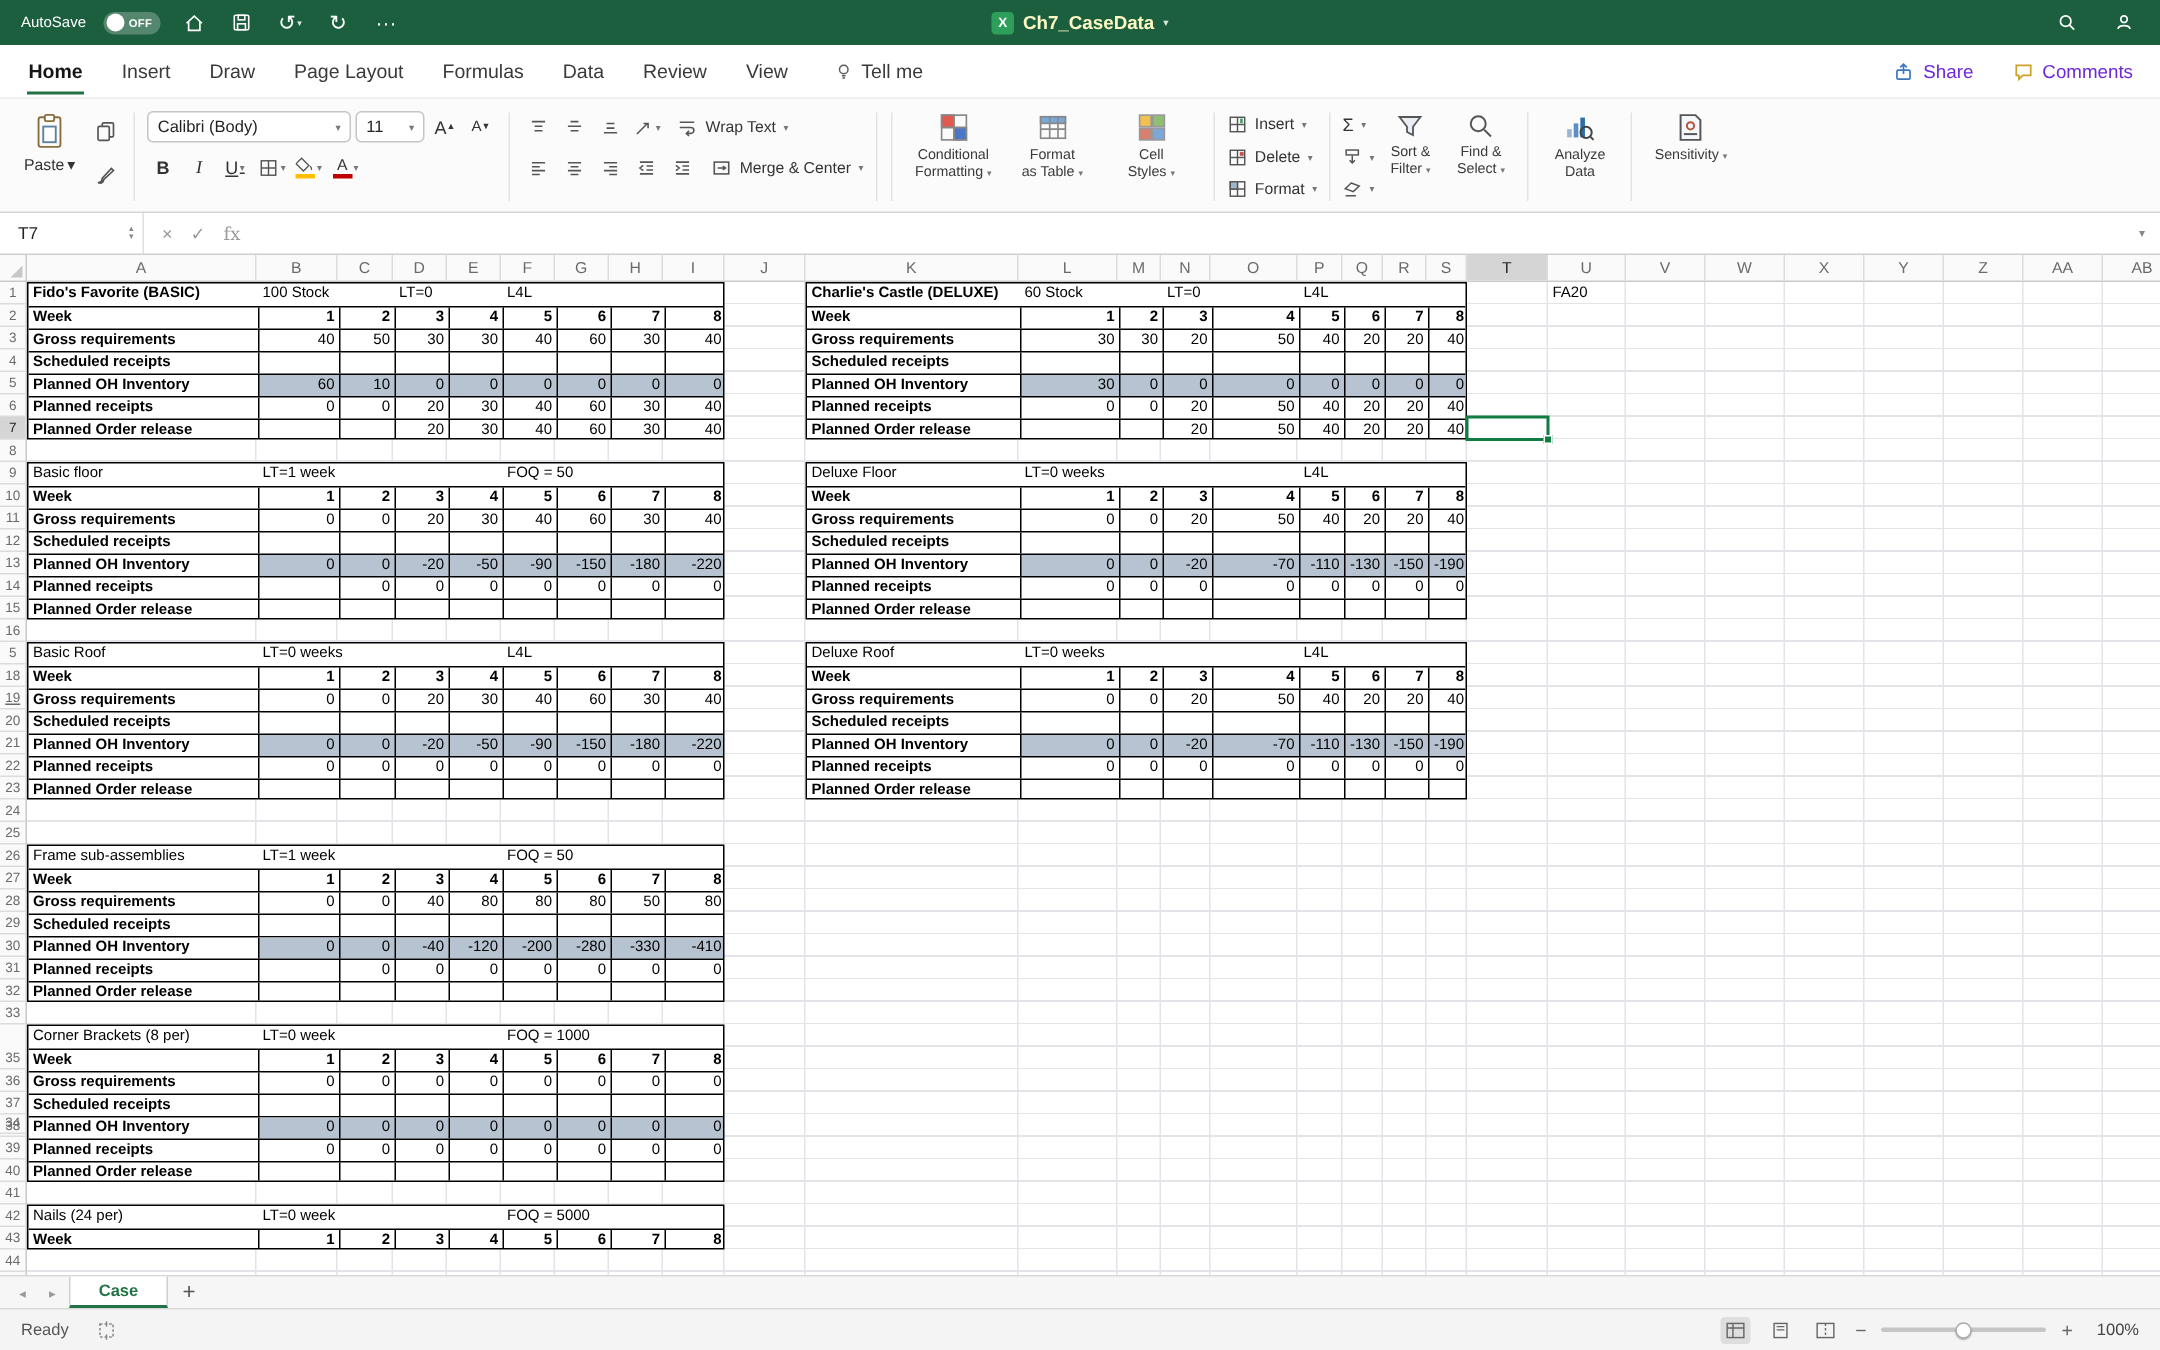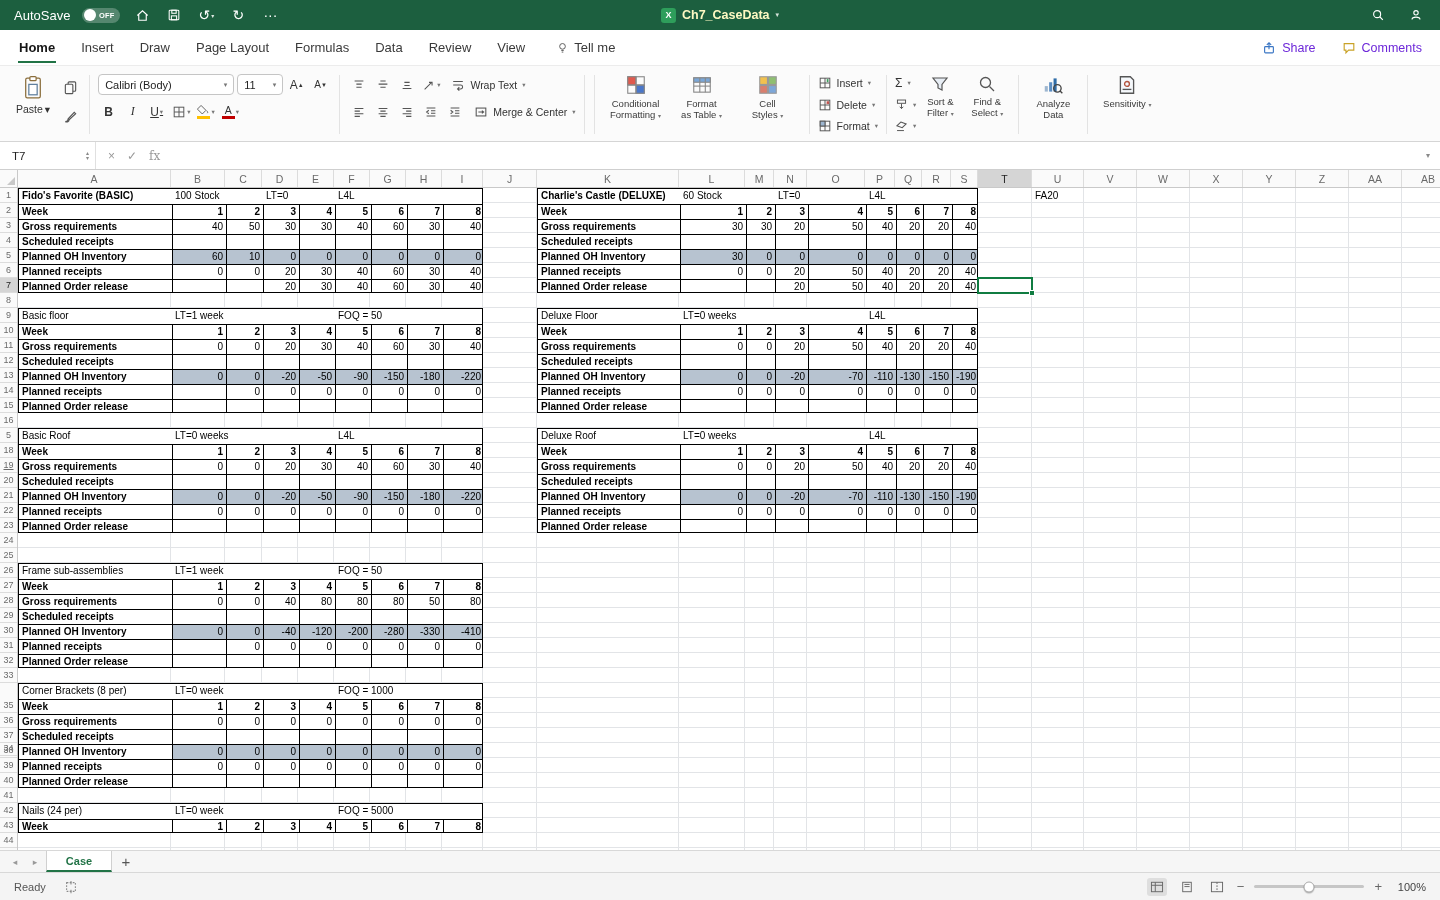--- a/index.html
+++ b/index.html
@@ -3,21 +3,21 @@
 <meta charset="utf-8">
 <style>
 *{margin:0;padding:0;box-sizing:border-box}
 html,body{width:1440px;height:900px;overflow:hidden;background:#fff;font-family:"Liberation Sans",sans-serif;-webkit-font-smoothing:antialiased}
 .app{position:relative;width:1440px;height:900px;background:#fff;overflow:hidden}
 i{font-style:normal}
 svg{display:block}
 
 .titlebar{height:30px;background:var(--green-dark,#1c5f3f);display:flex;align-items:center;padding:0 14px;color:#fff;position:relative}
 .tb-left{display:flex;align-items:center;gap:12px}
-.as-label{font-size:13px;color:#fff}
+.as-label{font-size:10px;color:#fff}
 .as-toggle{width:38px;height:15px;border-radius:8px;background:rgba(255,255,255,.25);display:flex;align-items:center;padding:1.5px;gap:3px;cursor:pointer}
 .as-knob{width:12px;height:12px;border-radius:50%;background:#fff}
 .as-off{font-size:7.5px;font-weight:700;color:#fff;letter-spacing:.2px}
 .tb-ic{width:20px;height:20px;display:flex;align-items:center;justify-content:center;color:#fff;font-size:14px;cursor:pointer}
 .tb-ic .dd{font-size:6px;margin-left:1px;color:#dfe9e3}
 .tb-center{position:absolute;left:50%;transform:translateX(-50%);display:flex;align-items:center;gap:6px}
 .xl-badge{width:15px;height:15px;border-radius:3px;background:#2e9e5b;color:#fff;font-size:9px;font-weight:700;display:flex;align-items:center;justify-content:center}
 .doc-title{font-size:12.5px;font-weight:600;color:#fef9c3}
 .tb-center .dd{font-size:7px;color:#d7e4dc}
 .tb-right{margin-left:auto;display:flex;align-items:center;gap:18px}

